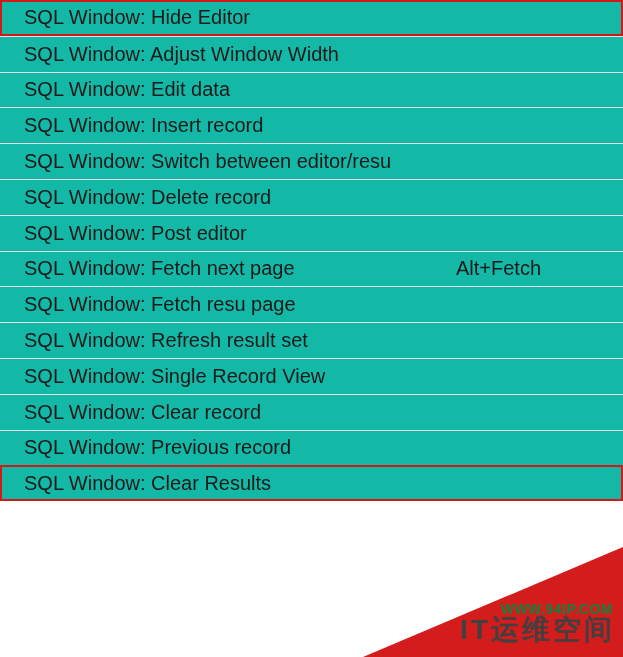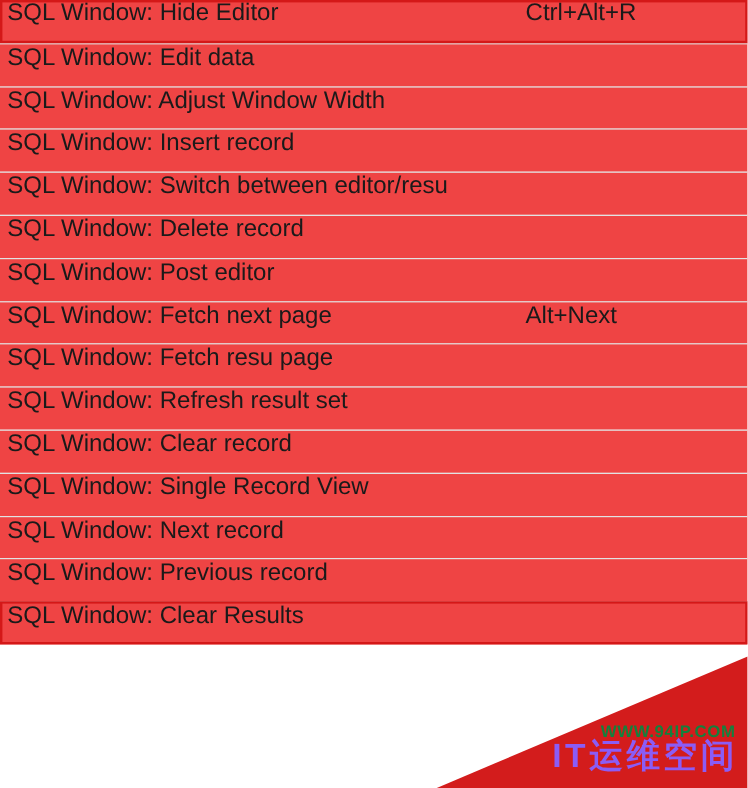--- a/index.html
+++ b/index.html
@@ -12,25 +12,26 @@
     width: 623px;
     height: 657px;
     position: relative;
     overflow: hidden;
   }
   .list {
     width: 100%;
   }
   .row {
     display: flex;
+    align-items: center;
     height: 35.8px;
     border-top: 1px solid #e2e2e2;
-    padding-left: 6px;
+    padding-left: 24px;
     color: #1a1a1a;
-    background: #ef4444;
+    background: #14b8a6;
   }
   .row:first-child { border-top: none; }
   .cmd {
     flex: 0 0 432px;
     white-space: nowrap;
     overflow: hidden;
   }
   .shortcut {
     flex: 1;
     white-space: nowrap;
@@ -58,82 +59,77 @@
     font-size: 14px;
     font-weight: bold;
     font-family: Arial, sans-serif;
     letter-spacing: 0.5px;
     pointer-events: none;
   }
   .brand-main {
     position: absolute;
     right: 8px;
     bottom: 8px;
-    color: #8b5cf6;
+    color: #404040;
     font-size: 28px;
     font-weight: 700;
     letter-spacing: 3px;
     font-family: "Microsoft YaHei", sans-serif;
     pointer-events: none;
     text-align: right;
   }
 </style>
 </head>
 <body>
 
 <div class="list" id="list">
     <div class="row highlight">
       <div class="cmd">SQL Window: Hide Editor</div>
-      <div class="shortcut">Ctrl+Alt+R</div>
+    </div>
+    <div class="row">
+      <div class="cmd">SQL Window: Adjust Window Width</div>
+      <div class="shortcut"></div>
     </div>
     <div class="row">
       <div class="cmd">SQL Window: Edit data</div>
-      <div class="shortcut"></div>
-    </div>
-    <div class="row">
-      <div class="cmd">SQL Window: Adjust Window Width</div>
       <div class="shortcut"></div>
     </div>
     <div class="row">
       <div class="cmd">SQL Window: Insert record</div>
       <div class="shortcut"></div>
     </div>
     <div class="row">
       <div class="cmd">SQL Window: Switch between editor/resu</div>
       <div class="shortcut"></div>
     </div>
     <div class="row">
       <div class="cmd">SQL Window: Delete record</div>
       <div class="shortcut"></div>
     </div>
     <div class="row">
       <div class="cmd">SQL Window: Post editor</div>
       <div class="shortcut"></div>
     </div>
     <div class="row">
       <div class="cmd">SQL Window: Fetch next page</div>
-      <div class="shortcut">Alt+Next</div>
+      <div class="shortcut">Alt+Fetch</div>
     </div>
     <div class="row">
       <div class="cmd">SQL Window: Fetch resu page</div>
     </div>
     <div class="row">
       <div class="cmd">SQL Window: Refresh result set</div>
       <div class="shortcut"></div>
     </div>
     <div class="row">
-      <div class="cmd">SQL Window: Clear record</div>
-      <div class="shortcut"></div>
-    </div>
-    <div class="row">
       <div class="cmd">SQL Window: Single Record View</div>
       <div class="shortcut"></div>
     </div>
     <div class="row">
-      <div class="cmd">SQL Window: Next record</div>
+      <div class="cmd">SQL Window: Clear record</div>
       <div class="shortcut"></div>
     </div>
     <div class="row">
       <div class="cmd">SQL Window: Previous record</div>
       <div class="shortcut"></div>
     </div>
     <div class="row highlight">
       <div class="cmd">SQL Window: Clear Results</div>
       <div class="shortcut"></div>
     </div>

